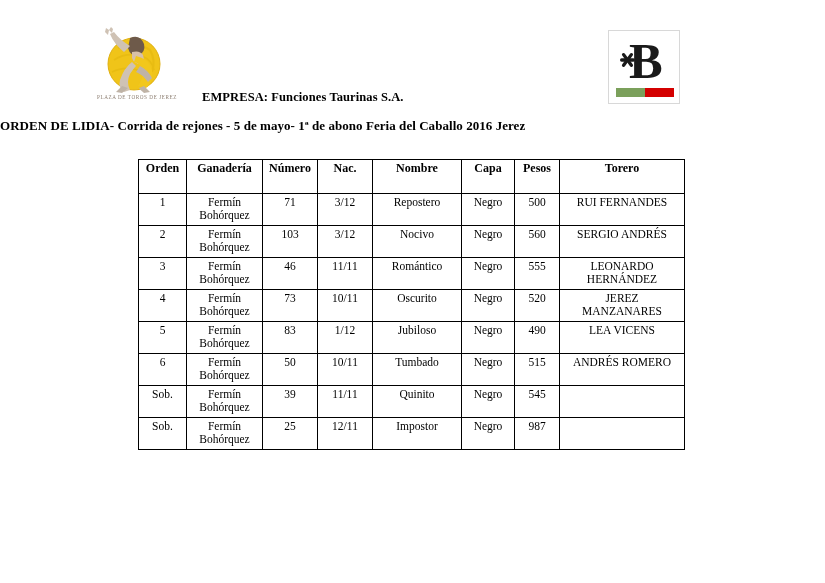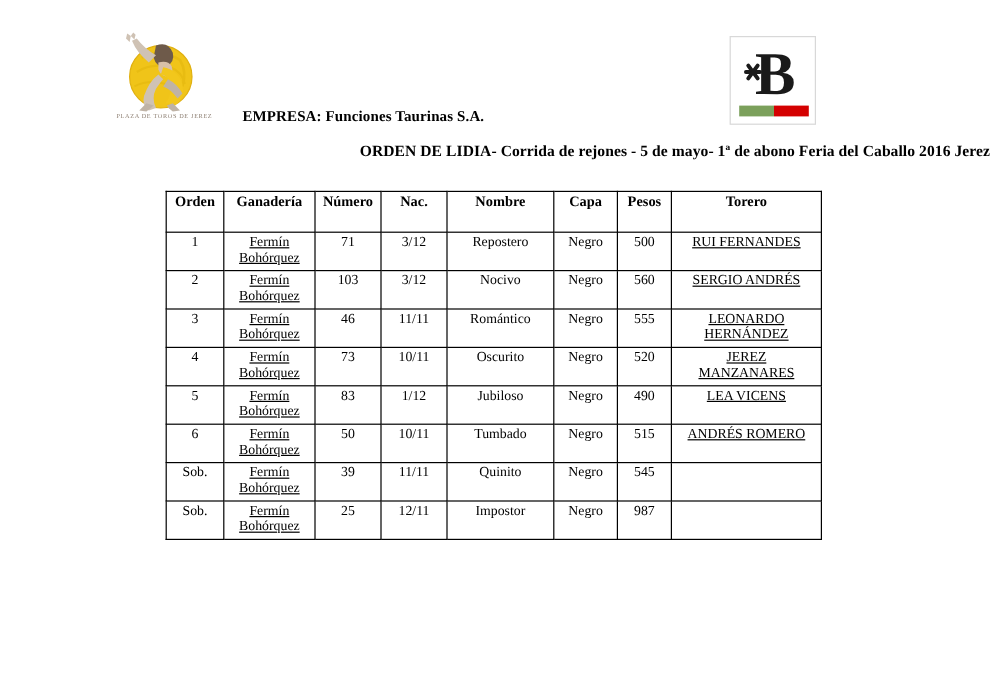--- a/index.html
+++ b/index.html
@@ -92,21 +92,21 @@
   }
   .brand-stripes .s-green { flex: 1; background: #7ba05b; }
   .brand-stripes .s-red   { flex: 1; background: #d40000; }
 
   
   .doc-title {
     position: absolute;
     left: 0;
     top: 118px;
     width: 825px;
-    text-align: right;
+    text-align: left;
     font-size: 13px;
     font-weight: bold;
     letter-spacing: 0.05px;
     white-space: nowrap;
   }
 
   
   .lidia-table {
     position: absolute;
     left: 138px;
@@ -141,21 +141,21 @@
 
   .col-orden   { width: 48px; }
   .col-gan     { width: 76px; }
   .col-num     { width: 55px; }
   .col-nac     { width: 55px; }
   .col-nombre  { width: 89px; }
   .col-capa    { width: 53px; }
   .col-pesos   { width: 45px; }
   .col-torero  { width: 125px; }
 
-  .cell-two-line { line-height: 13px; text-decoration: underline; }
+  .cell-two-line { line-height: 13px; }
 </style>
 </head>
 <body>
 
 <div class="header">
 
   <div class="plaza-logo">
     <svg class="plaza-mark" viewBox="0 0 74 68">
       <circle cx="38" cy="38" r="26" fill="#f0c419"></circle>
       <circle cx="38" cy="38" r="26" fill="none" stroke="#e0b010" stroke-width="1"></circle>

